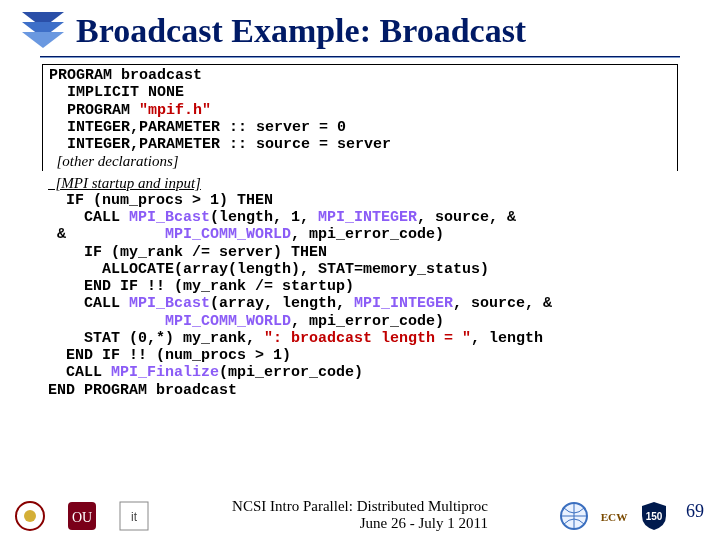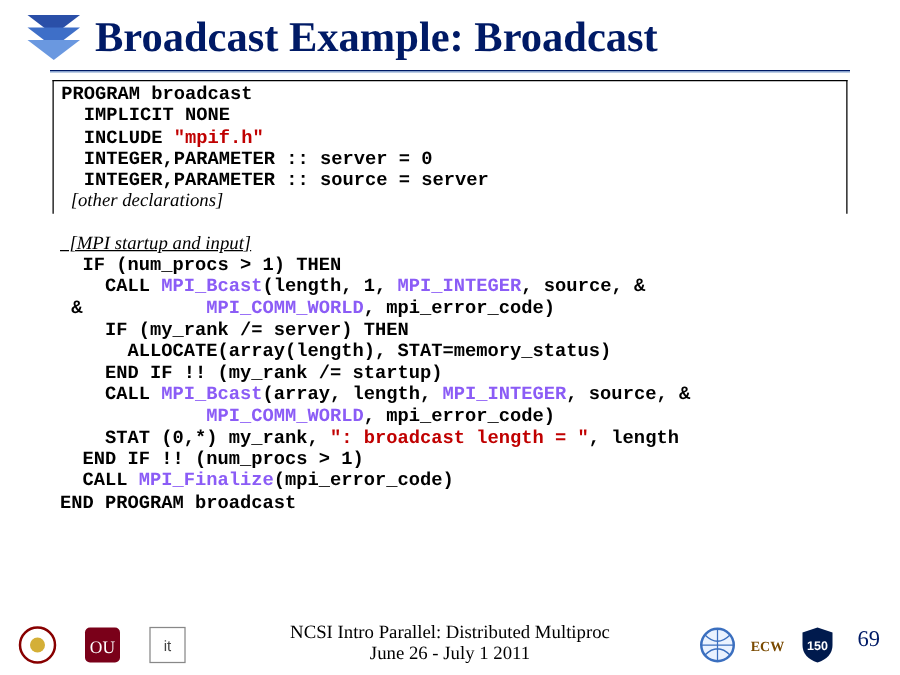--- a/index.html
+++ b/index.html
@@ -35,21 +35,21 @@
     color: #001a66;
     white-space: nowrap;
   }
   .rule {
     margin: 4px 40px 2px 40px;
     height: 0;
     border-top: 1px solid #001a66;
     border-bottom: 1px solid #7a99cc;
   }
   .codebox {
-    margin: 6px 42px 16px 42px;
+    margin: 6px 42px 4px 42px;
     border: 1px solid #000;
     border-bottom: none;
     padding: 2px 6px 0 6px;
   }
   .mono {
     font-family: "Courier New", Courier, monospace;
     font-size: 15px;
     line-height: 1.15;
     white-space: pre;
     font-weight: bold;
@@ -68,21 +68,21 @@
   .footer {
     position: absolute;
     bottom: 8px;
     left: 0;
     width: 100%;
     display: flex;
     align-items: center;
     justify-content: center;
   }
   .footer-text {
-    text-align: center;
+    text-align: right;
     font-size: 15px;
     color: #000;
   }
   .page-num {
     position: absolute;
     right: 16px;
     bottom: 18px;
     font-size: 18px;
     color: #001a66;
   }
@@ -120,21 +120,21 @@
       <polygon points="2,22 44,22 23,38" fill="#6a98e0"></polygon>
     </svg>
     <div class="title">Broadcast Example: Broadcast</div>
   </div>
 
   <div class="rule"></div>
 
   <div class="codebox">
     <div class="mono">PROGRAM broadcast</div>
     <div class="mono">  IMPLICIT NONE</div>
-    <div class="mono"><span>  INCLUDE </span><span class="string">"mpif.h"</span></div>
+    <div class="mono"><span>  PROGRAM </span><span class="string">"mpif.h"</span></div>
     <div class="mono">  INTEGER,PARAMETER :: server = 0</div>
     <div class="mono">  INTEGER,PARAMETER :: source = server</div>
     <div class="mono ital">  [other declarations]</div>
   </div>
 
   <div class="codebody">
     <div class="mono ital" style="text-decoration:underline">  [MPI startup and input]</div>
     <div class="mono">  IF (num_procs &gt; 1) THEN</div>
     <div class="mono"><span>    CALL </span><span class="mpi">MPI_Bcast</span><span>(length, 1, </span><span class="mpi">MPI_INTEGER</span><span>, source, &amp;</span></div>
     <div class="mono"><span> &amp;           </span><span class="mpi">MPI_COMM_WORLD</span><span>, mpi_error_code)</span></div>

